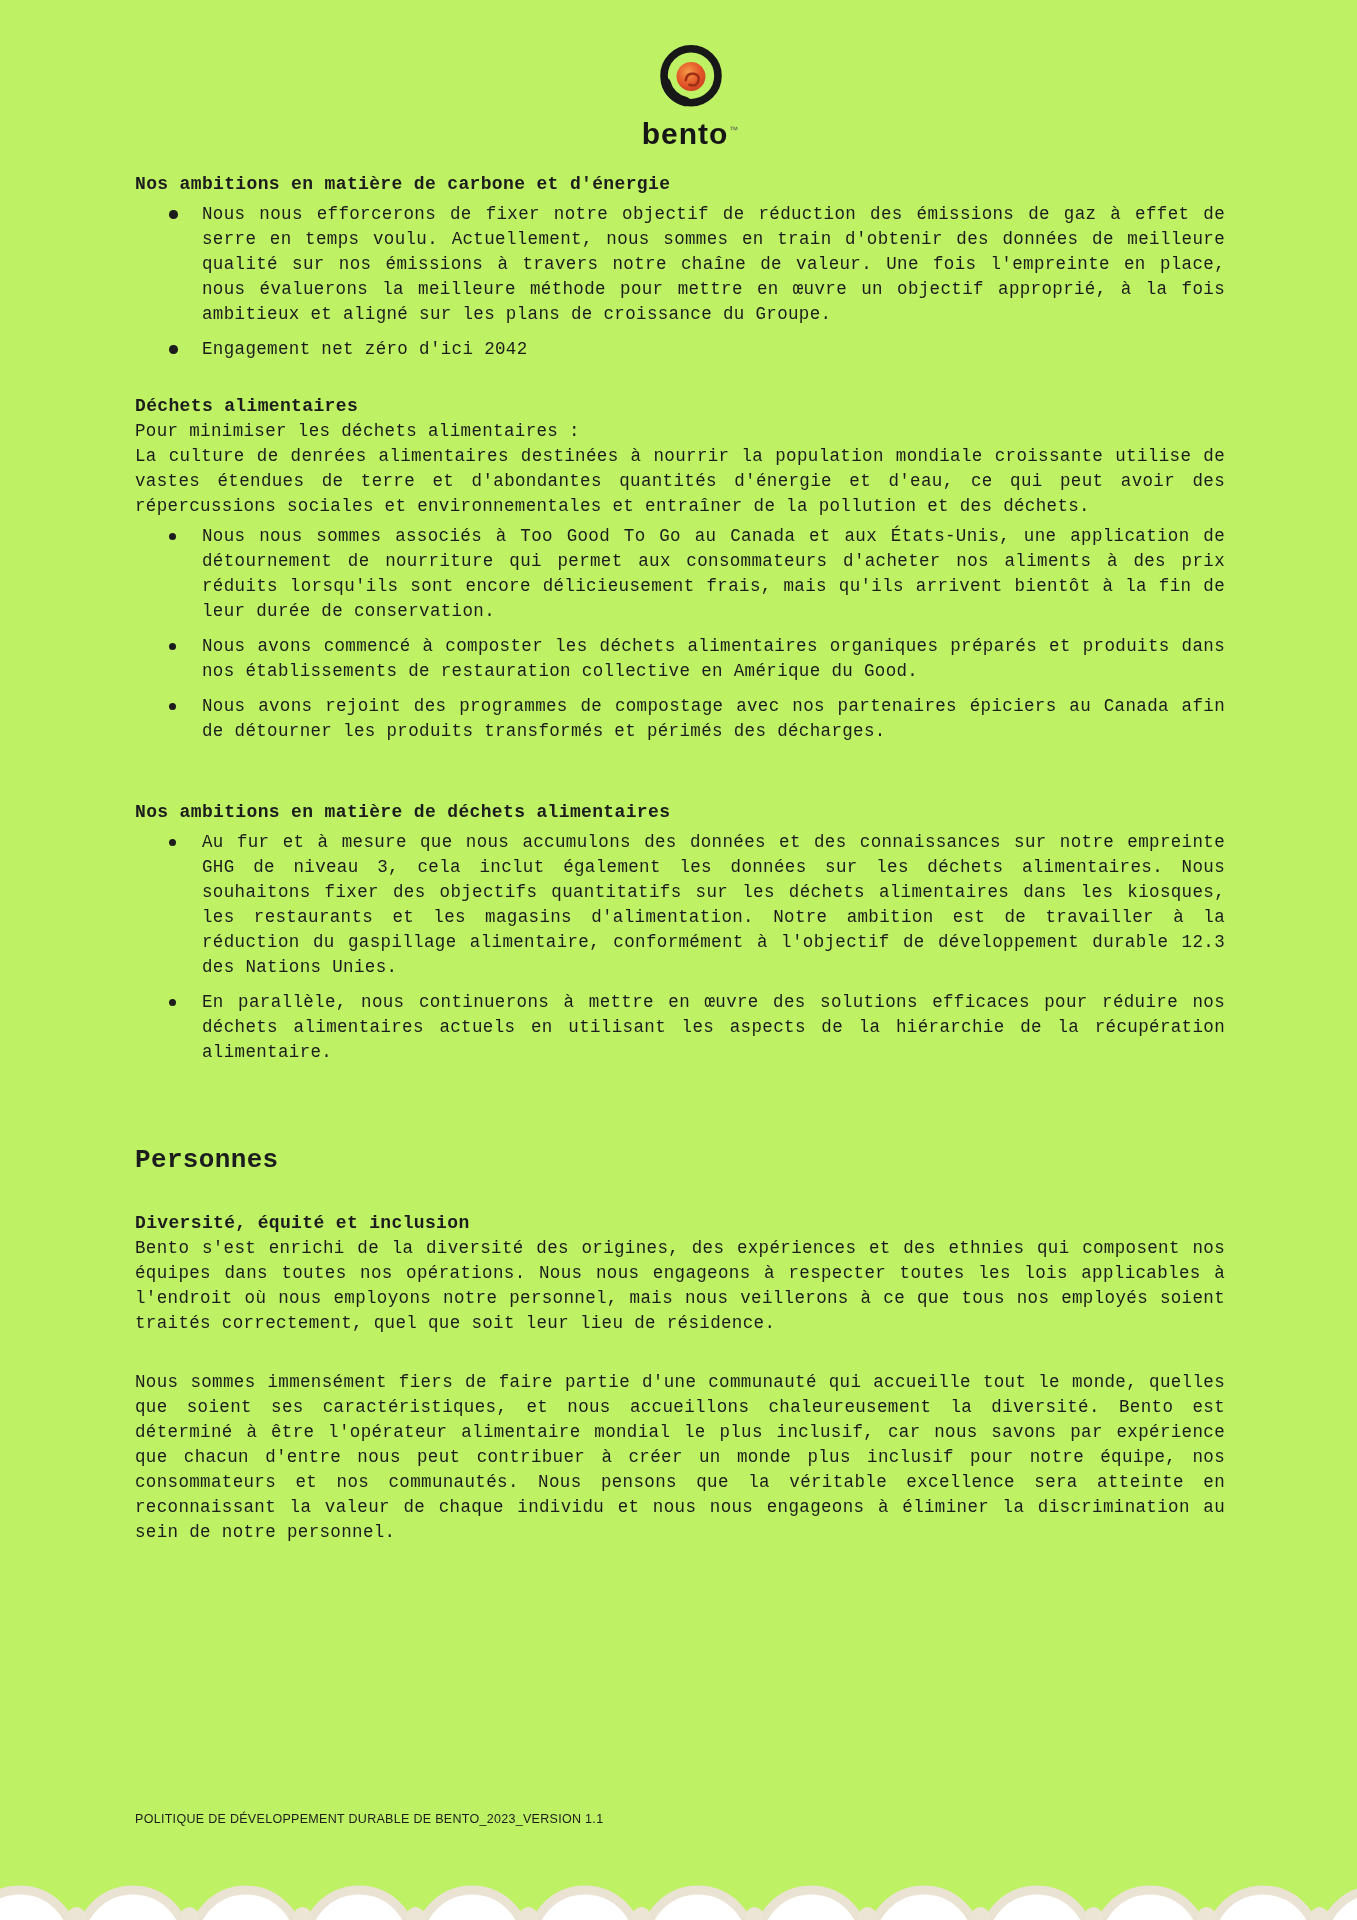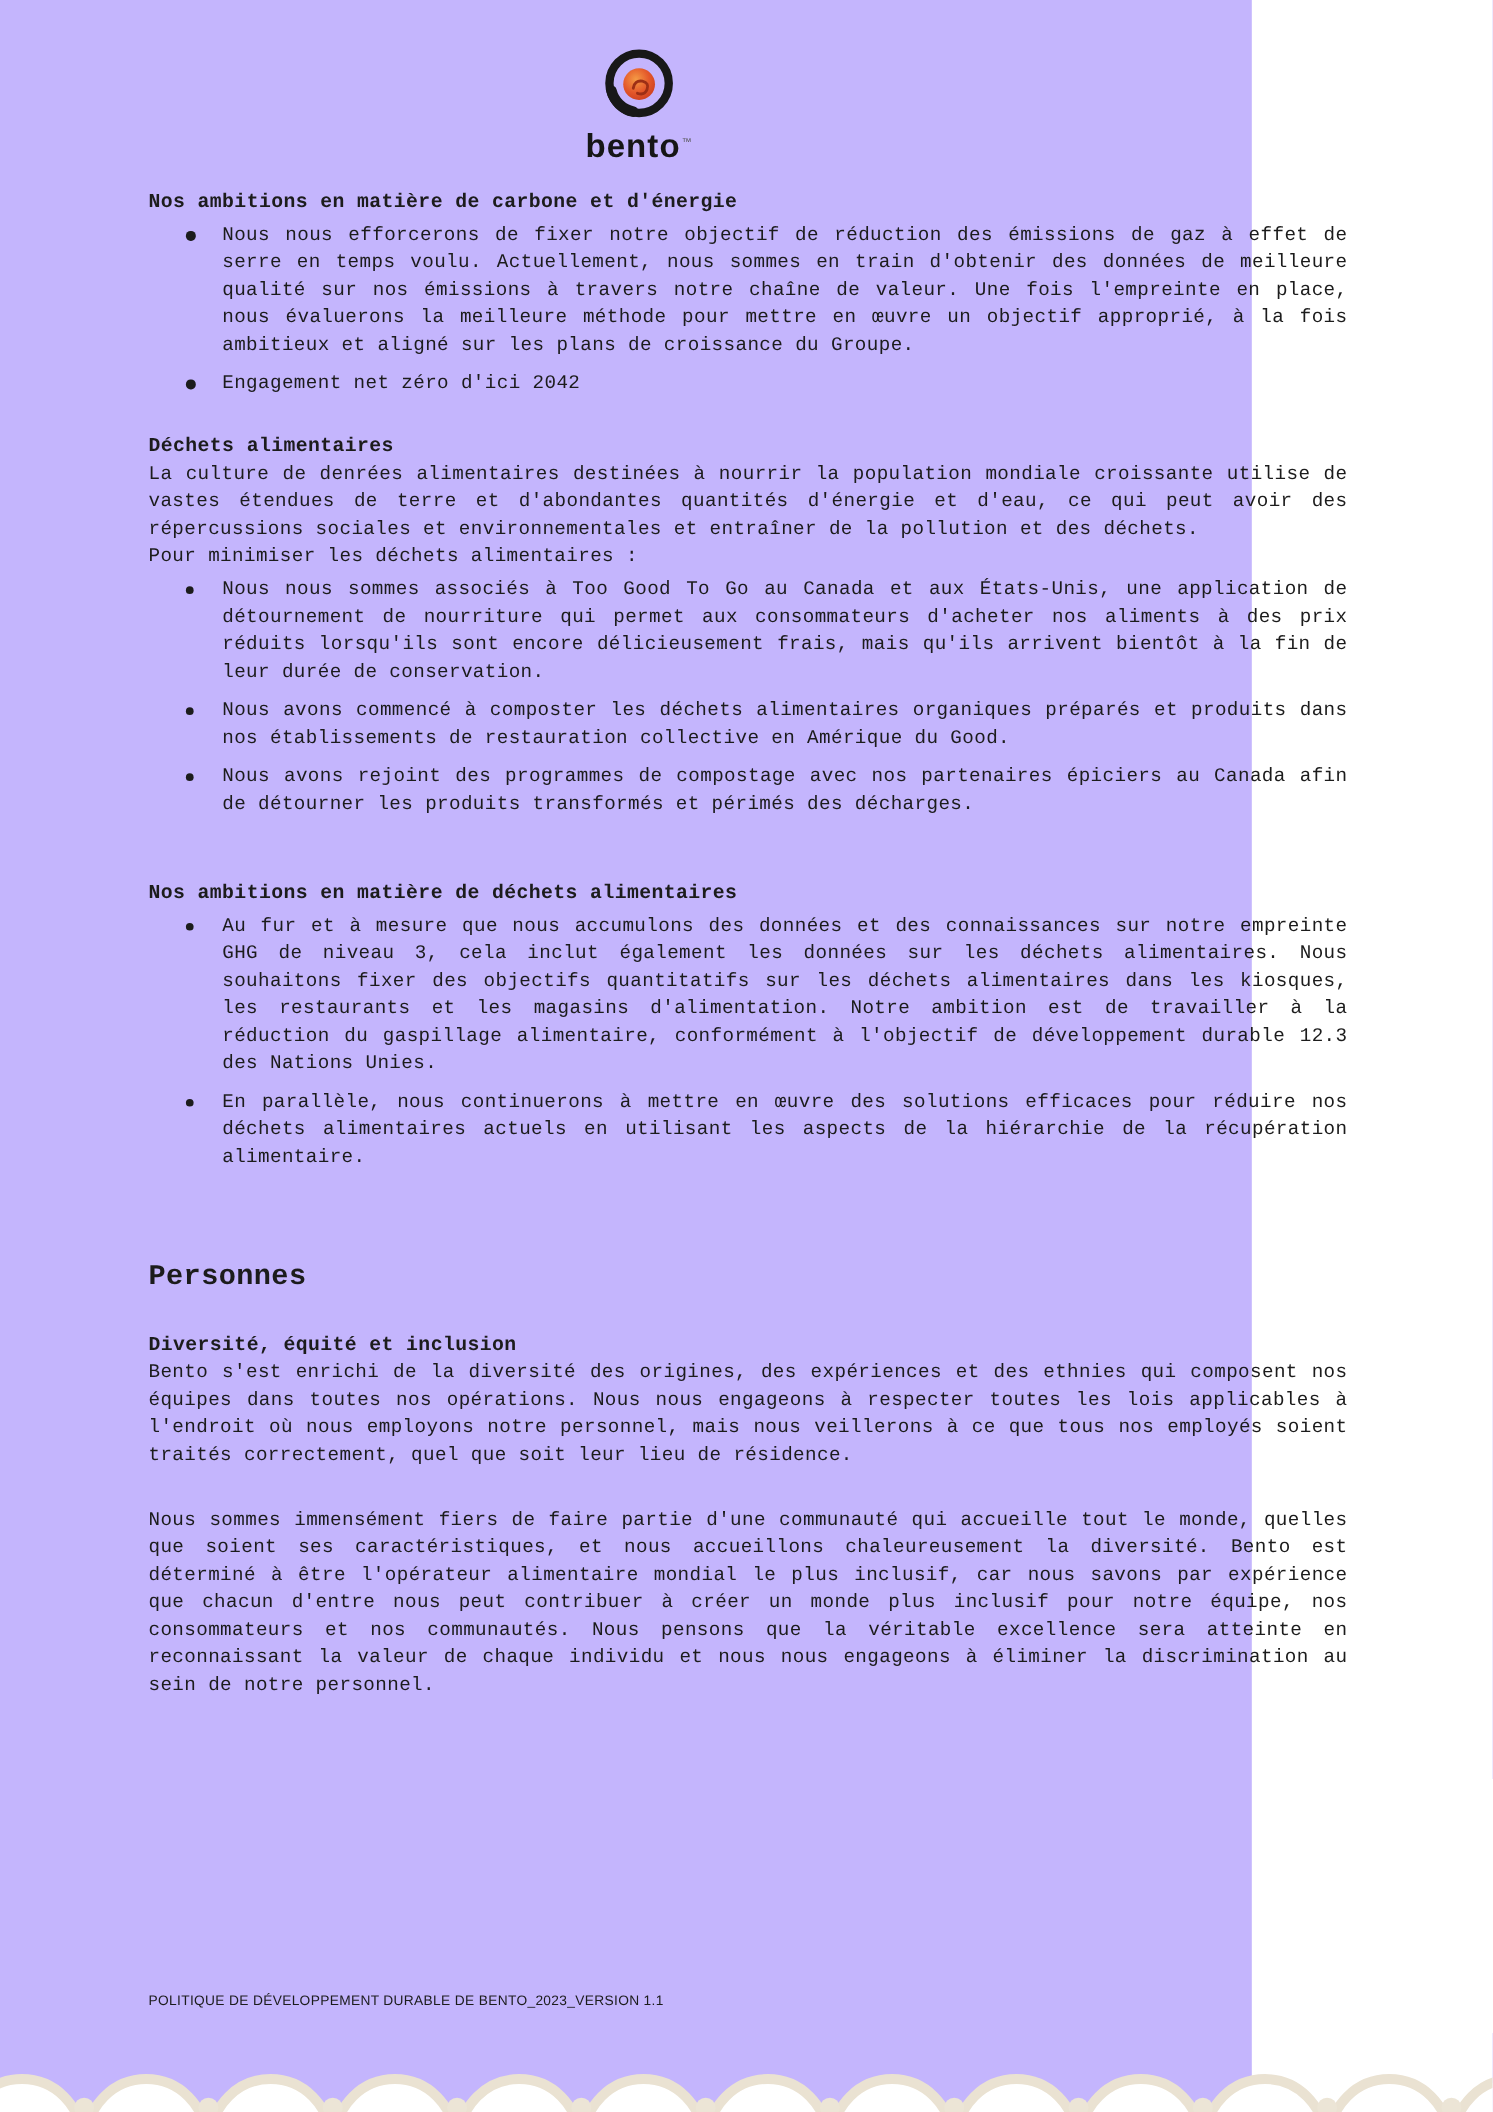--- a/index.html
+++ b/index.html
@@ -4,21 +4,21 @@
 <style>
   * { margin:0; padding:0; box-sizing:border-box; }
   html, body { width:1357px; height:1920px; }
   body {
     background:#ffffff;
     font-family:"Liberation Sans", sans-serif;
     color:#1c1c1c;
     position:relative;
     overflow:hidden;
   }
-  .page { position:relative; width:1138px; height:1920px; background:#c4b5fd;padding-left:24px; }
+  .page { position:relative; width:1357px; height:1920px; background:#bef264;padding-left:24px; }
 
   
   .logo-block { display:flex; flex-direction:column; align-items:center; padding-top:40px; }
   .logo-mark { width:76px; height:76px; display:block; }
   .logo-word {
     margin-top:1px;
     font-size:30px;
     font-weight:600;
     letter-spacing:1px;
     color:#161616;
@@ -100,22 +100,22 @@
 
   <main class="content">
 
     <h3 class="sec-h">Nos ambitions en matière de carbone et d'énergie</h3>
     <ul class="bullets">
       <li>Nous nous efforcerons de fixer notre objectif de réduction des émissions de gaz à effet de serre en temps voulu. Actuellement, nous sommes en train d'obtenir des données de meilleure qualité sur nos émissions à travers notre chaîne de valeur. Une fois l'empreinte en place, nous évaluerons la meilleure méthode pour mettre en œuvre un objectif approprié, à la fois ambitieux et aligné sur les plans de croissance du Groupe.</li>
       <li>Engagement net zéro d'ici 2042</li>
     </ul>
 
     <h3 class="sec-h mt-sec">Déchets alimentaires</h3>
+    <p class="body-p">Pour minimiser les déchets alimentaires :</p>
     <p class="body-p">La culture de denrées alimentaires destinées à nourrir la population mondiale croissante utilise de vastes étendues de terre et d'abondantes quantités d'énergie et d'eau, ce qui peut avoir des répercussions sociales et environnementales et entraîner de la pollution et des déchets.</p>
-    <p class="body-p">Pour minimiser les déchets alimentaires :</p>
     <ul class="bullets small">
       <li>Nous nous sommes associés à Too Good To Go au Canada et aux États-Unis, une application de détournement de nourriture qui permet aux consommateurs d'acheter nos aliments à des prix réduits lorsqu'ils sont encore délicieusement frais, mais qu'ils arrivent bientôt à la fin de leur durée de conservation.</li>
       <li>Nous avons commencé à composter les déchets alimentaires organiques préparés et produits dans nos établissements de restauration collective en Amérique du Good.</li>
       <li>Nous avons rejoint des programmes de compostage avec nos partenaires épiciers au Canada afin de détourner les produits transformés et périmés des décharges.</li>
     </ul>
 
     <h3 class="sec-h mt-sec-l">Nos ambitions en matière de déchets alimentaires</h3>
     <ul class="bullets small">
       <li>Au fur et à mesure que nous accumulons des données et des connaissances sur notre empreinte GHG de niveau 3, cela inclut également les données sur les déchets alimentaires. Nous souhaitons fixer des objectifs quantitatifs sur les déchets alimentaires dans les kiosques, les restaurants et les magasins d'alimentation. Notre ambition est de travailler à la réduction du gaspillage alimentaire, conformément à l'objectif de développement durable 12.3 des Nations Unies.</li>
       <li>En parallèle, nous continuerons à mettre en œuvre des solutions efficaces pour réduire nos déchets alimentaires actuels en utilisant les aspects de la hiérarchie de la récupération alimentaire.</li>

